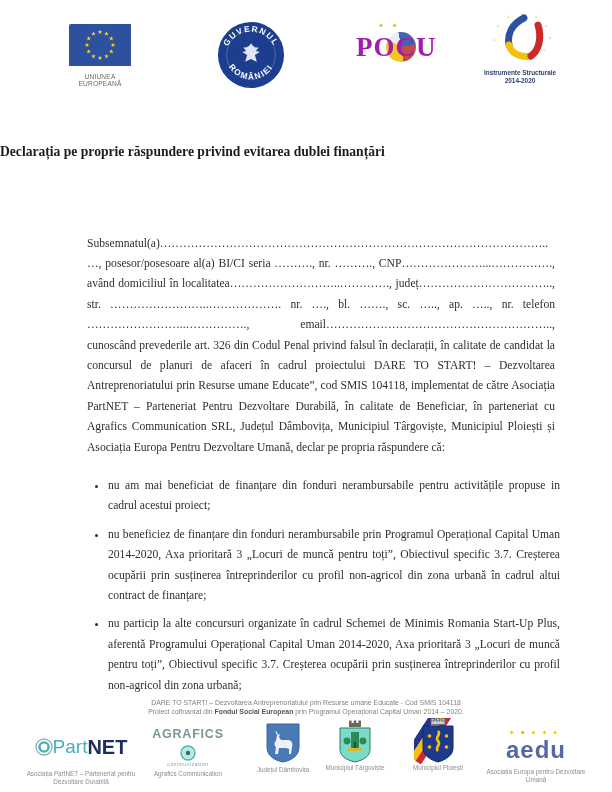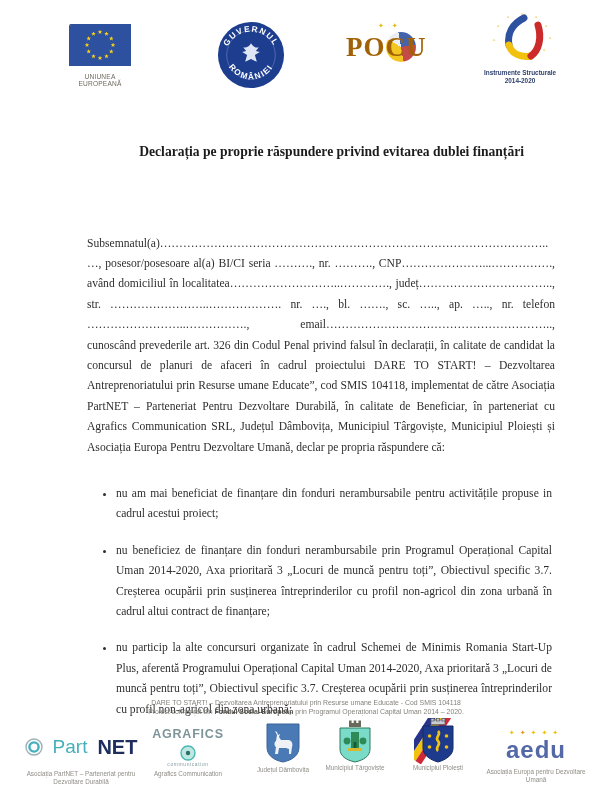--- a/index.html
+++ b/index.html
@@ -11,56 +11,56 @@
   .eu-block{position:absolute;left:64px;top:24px;width:72px;text-align:center;}
   .eu-caption{display:block;margin-top:3px;font-family:"Liberation Sans",sans-serif;
               font-size:6.6px;letter-spacing:.2px;color:#6d6a5e;}
   .guv-block{position:absolute;left:216px;top:20px;}
   .guv-block svg text{font-family:"Liberation Sans",sans-serif;font-weight:bold;}
   .pocu-block{position:absolute;left:344px;top:28px;width:100px;height:52px;}
   .pocu-swirl{position:absolute;left:42px;top:4px;width:30px;height:30px;border-radius:50%;
               background:conic-gradient(from 210deg,#f2c10e 0 90deg,#e8ecf0 90deg 140deg,#3356a5 140deg 230deg,#c03a3a 230deg 320deg,#f2c10e 320deg 360deg);
               opacity:.92;}
   .pocu-mini-stars{position:absolute;left:34px;top:-6px;font-size:7px;color:#e4b50c;letter-spacing:8px;}
-  .pocu-text{position:absolute;left:2px;top:4px;font-family:"Liberation Serif",serif;
-             font-weight:bold;font-size:27px;letter-spacing:1px;color:#a16207;text-align:right;}
+  .pocu-text{position:absolute;left:12px;top:4px;font-family:"Liberation Serif",serif;
+             font-weight:bold;font-size:27px;letter-spacing:1px;color:#a21caf;text-align:right;}
   .is-block{position:absolute;left:470px;top:12px;width:100px;text-align:center;}
   .is-caption{display:block;margin-top:1px;font-family:"Liberation Sans",sans-serif;
               font-weight:bold;font-size:6.4px;line-height:7.5px;color:#2c3e6b;}
 
   
-  .doc-title{position:absolute;top:144px;left:0;width:524px;text-align:right;
+  .doc-title{position:absolute;top:144px;left:0;width:524px;text-align:left;
              font-weight:bold;font-size:13.6px;color:#1c1c1c;}
 
   
   .doc-paragraph{position:absolute;top:222px;left:87px;width:468px;
                  font-size:11.6px;line-height:20.4px;text-align:justify;
                  overflow-wrap:anywhere;color:#2e2e2e;}
   .doc-bullets{position:absolute;top:468px;left:72px;width:468px;margin:0;
                padding:0 0 0 28px;font-size:11.6px;line-height:20.4px;color:#2e2e2e;}
-  .doc-bullets li{text-align:justify;overflow-wrap:anywhere;margin:16px;padding:0;}
+  .doc-bullets li{text-align:justify;overflow-wrap:anywhere;margin:8px;padding:0;}
 
   
   .footer{position:absolute;left:0;top:698px;width:612px;}
   .footer-head{text-align:center;font-family:"Liberation Sans",sans-serif;
                font-size:6.9px;line-height:9px;color:#85837c;}
   .footer-head b{color:#57554e;}
   .partners{position:relative;height:78px;margin-top:5px;}
   .partner{position:absolute;display:flex;flex-direction:column;align-items:center;}
   .p-logo{height:40px;display:flex;align-items:center;justify-content:center;}
   .p-cap{font-family:"Liberation Sans",sans-serif;font-size:6.3px;line-height:8px;
          color:#8f8d86;text-align:center;margin-top:3px;}
   .pp-partnet{left:22px;width:118px;top:6px;}
   .pp-agrafics{left:142px;width:92px;top:6px;}
   .pp-dambovita{left:250px;width:66px;top:2px;}
   .pp-targoviste{left:318px;width:74px;top:0px;}
   .pp-ploiesti{left:398px;width:80px;top:0px;}
   .pp-aedu{left:486px;width:100px;top:4px;}
 
-  .pn-row{display:flex;align-items:center;gap:10px;}
+  .pn-row{display:flex;align-items:center;gap:0;}
   .pn-part{font-family:"Liberation Sans",sans-serif;font-size:19px;font-weight:400;color:#45b0bd;}
   .pn-net{font-family:"Liberation Sans",sans-serif;font-size:20px;font-weight:700;color:#1d2e5e;}
 
   .ag-col{display:flex;flex-direction:column;align-items:center;}
   .ag-row{display:flex;align-items:center;gap:4px;flex-direction:column;}
   .ag-text{font-family:"Liberation Sans",sans-serif;font-size:12.5px;font-weight:600;
            letter-spacing:.8px;color:#7d9499;}
   .ag-sub{font-family:"Liberation Sans",sans-serif;font-size:5px;letter-spacing:.6px;color:#8aa0a4;}
 
   .aedu-col{display:flex;flex-direction:column;align-items:center;}

